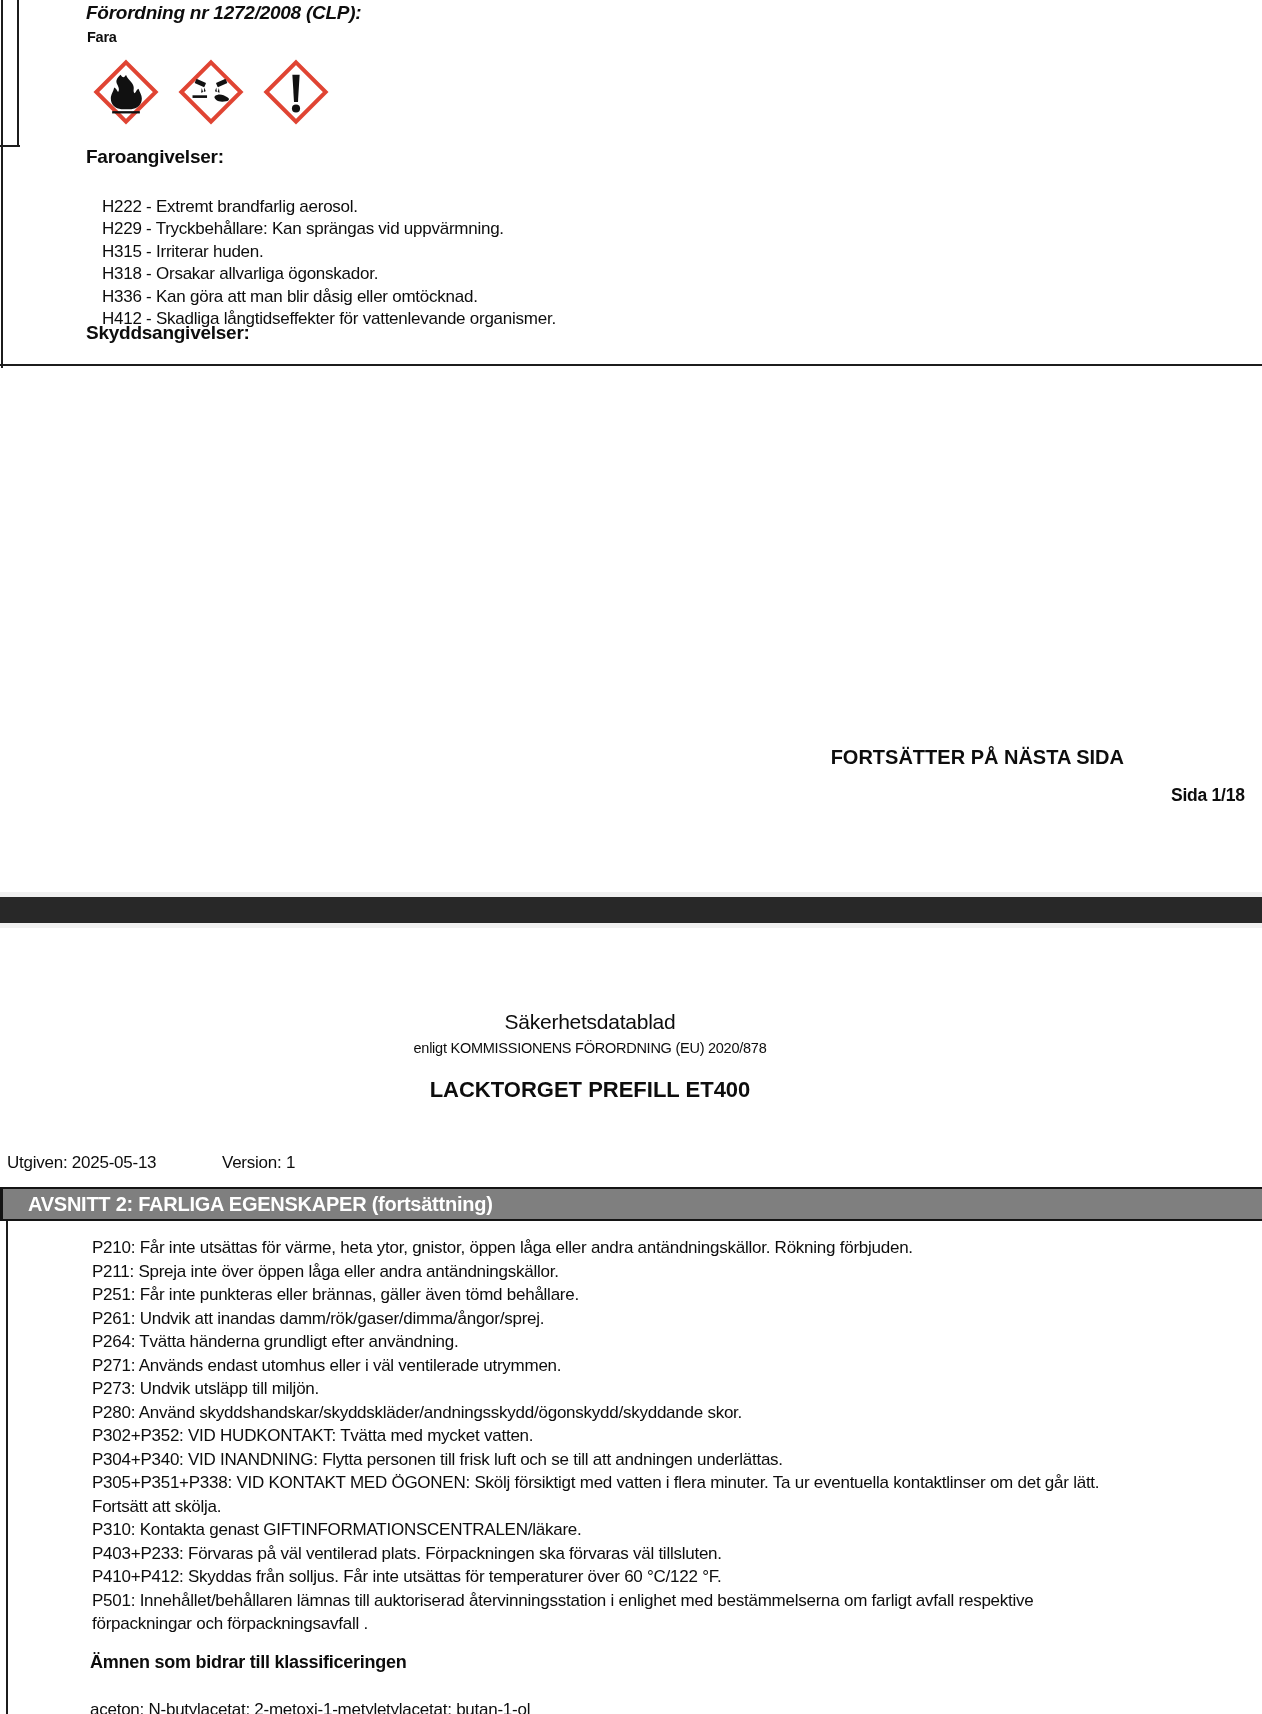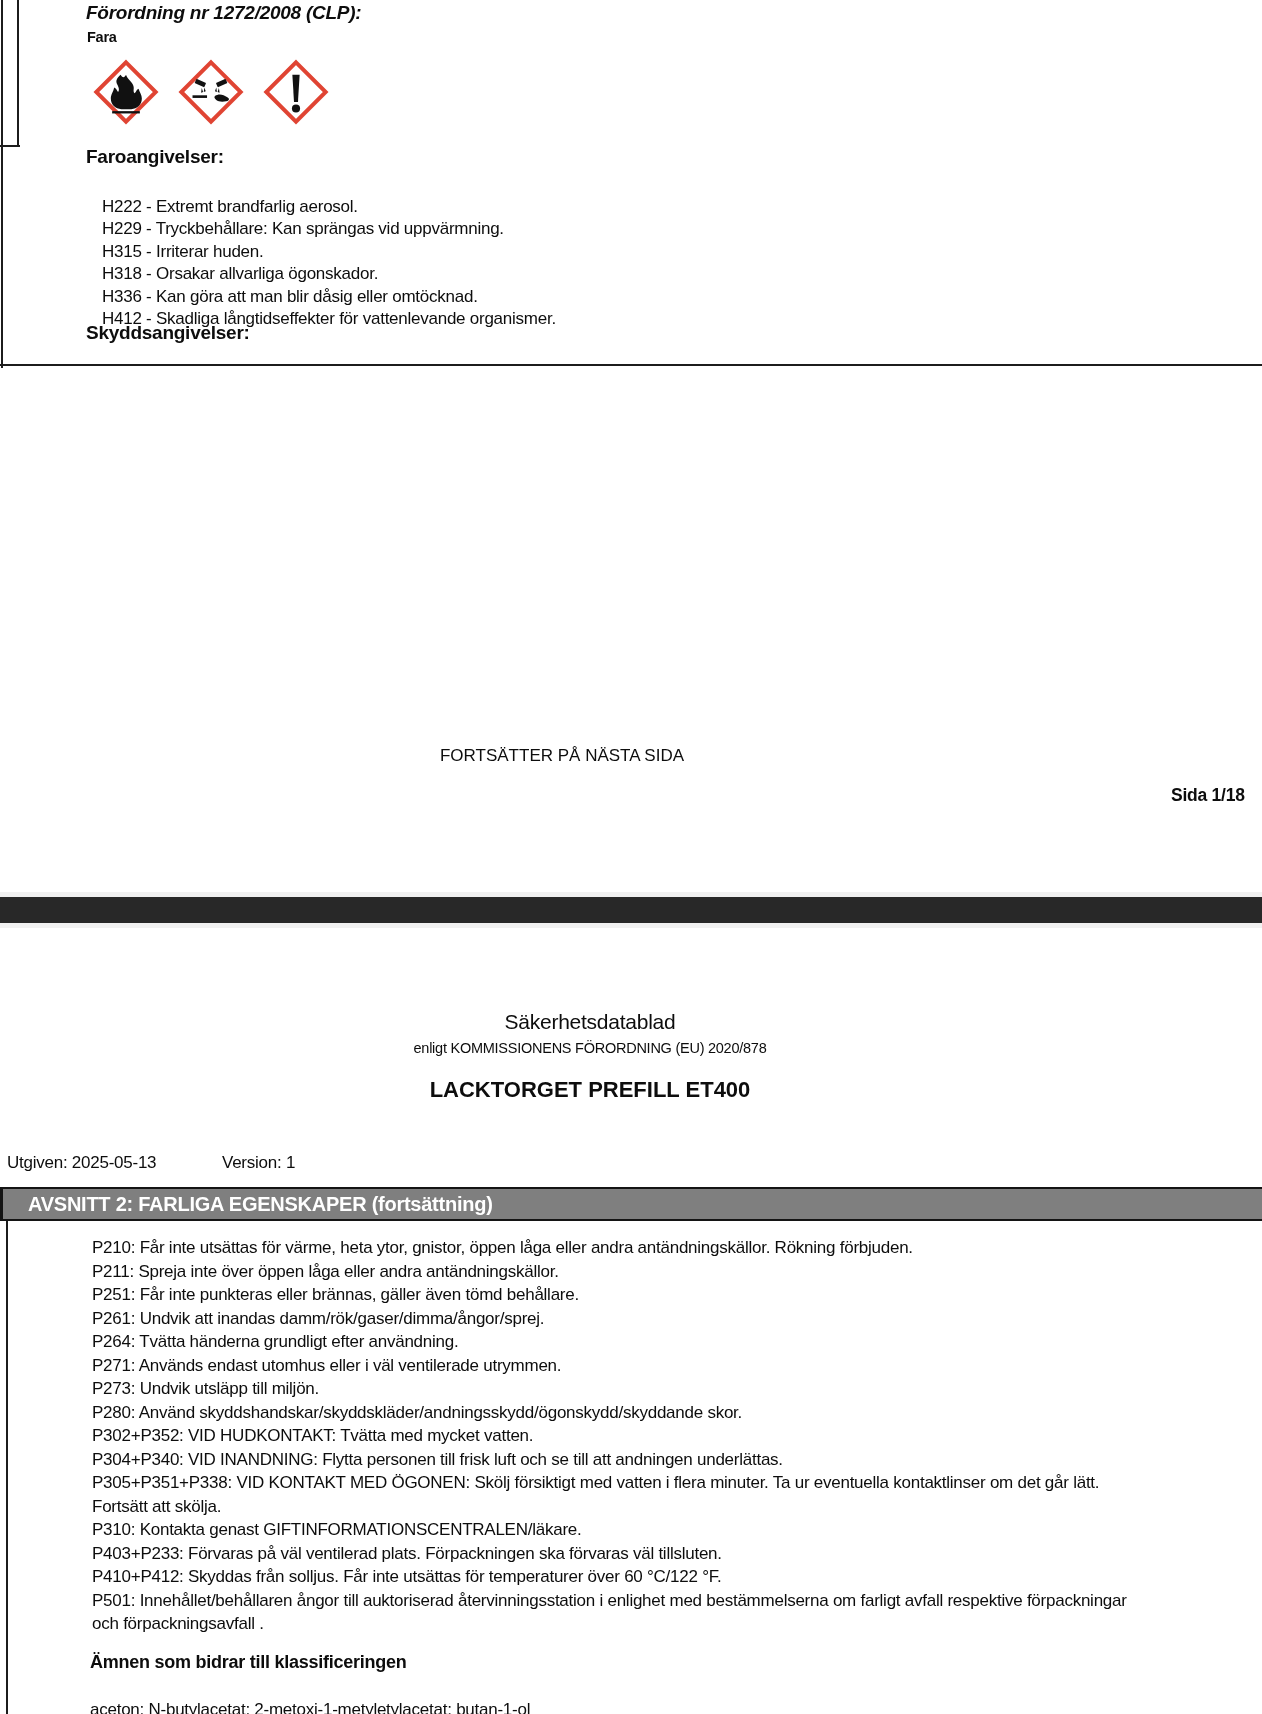--- a/index.html
+++ b/index.html
@@ -13,21 +13,21 @@
   .border-left-inner{left:17px;top:0;width:2px;height:147px;background:#1c1c1c;}
   .border-tick{left:0;top:145px;width:20px;height:2px;background:#1c1c1c;}
   .box1-bottom{left:0;top:364px;width:1262px;height:2px;background:#1c1c1c;}
   .clp-heading{left:86px;top:2px;font-size:19px;font-weight:bold;font-style:italic;}
   .signal-word{left:87px;top:29px;font-size:14.5px;font-weight:bold;}
   .picto-row{left:93px;top:59px;width:300px;height:70px;display:flex;gap:19px;}
   .picto{width:66px;height:66px;display:block;}
   .hz-heading{left:86px;top:146px;font-size:19px;font-weight:bold;}
   .hz-list{left:86px;top:180px;width:700px;margin:16px;padding:0;list-style:none;font-size:17px;line-height:22.4px;}
   .px-heading{left:86px;top:322px;font-size:19px;font-weight:bold;}
-  .continues{left:0;top:746px;width:1124px;text-align:center;font-size:17px;letter-spacing:0;}
+  .continues{left:0;top:746px;width:1124px;text-align:right;font-size:20px;letter-spacing:0;font-weight:bold;}
   .page-num{left:1171px;top:785px;font-size:17.5px;font-weight:bold;white-space:nowrap;}
   
   .sep-light-top{left:0;top:892px;width:1262px;height:5px;background:#f1f1f1;}
   .sep-dark{left:0;top:897px;width:1262px;height:26px;background:#282828;}
   .sep-light-bot{left:0;top:923px;width:1262px;height:5px;background:#f1f1f1;}
   
   .center-block{left:0;width:1180px;text-align:center;}
   .doc-title{top:1010px;font-size:21px;}
   .doc-subtitle{top:1040px;font-size:14.5px;}
   .product-name{top:1077px;font-size:22px;font-weight:bold;letter-spacing:0;}
@@ -133,19 +133,19 @@
       <li>P264: Tvätta händerna grundligt efter användning.</li>
       <li>P271: Används endast utomhus eller i väl ventilerade utrymmen.</li>
       <li>P273: Undvik utsläpp till miljön.</li>
       <li>P280: Använd skyddshandskar/skyddskläder/andningsskydd/ögonskydd/skyddande skor.</li>
       <li>P302+P352: VID HUDKONTAKT: Tvätta med mycket vatten.</li>
       <li>P304+P340: VID INANDNING: Flytta personen till frisk luft och se till att andningen underlättas.</li>
       <li>P305+P351+P338: VID KONTAKT MED ÖGONEN: Skölj försiktigt med vatten i flera minuter. Ta ur eventuella kontaktlinser om det går lätt. Fortsätt att skölja.</li>
       <li>P310: Kontakta genast GIFTINFORMATIONSCENTRALEN/läkare.</li>
       <li>P403+P233: Förvaras på väl ventilerad plats. Förpackningen ska förvaras väl tillsluten.</li>
       <li>P410+P412: Skyddas från solljus. Får inte utsättas för temperaturer över 60 °C/122 °F.</li>
-      <li>P501: Innehållet/behållaren ångor till auktoriserad återvinningsstation i enlighet med bestämmelserna om farligt avfall respektive förpackningar och förpackningsavfall .</li>
+      <li>P501: Innehållet/behållaren lämnas till auktoriserad återvinningsstation i enlighet med bestämmelserna om farligt avfall respektive förpackningar och förpackningsavfall .</li>
     </ul>
 
   <div class="abs contrib-heading">Ämnen som bidrar till klassificeringen</div>
   <div class="abs contrib-line">aceton; N-butylacetat; 2-metoxi-1-metyletylacetat; butan-1-ol</div>
 
 </div>
 
 </body></html>

